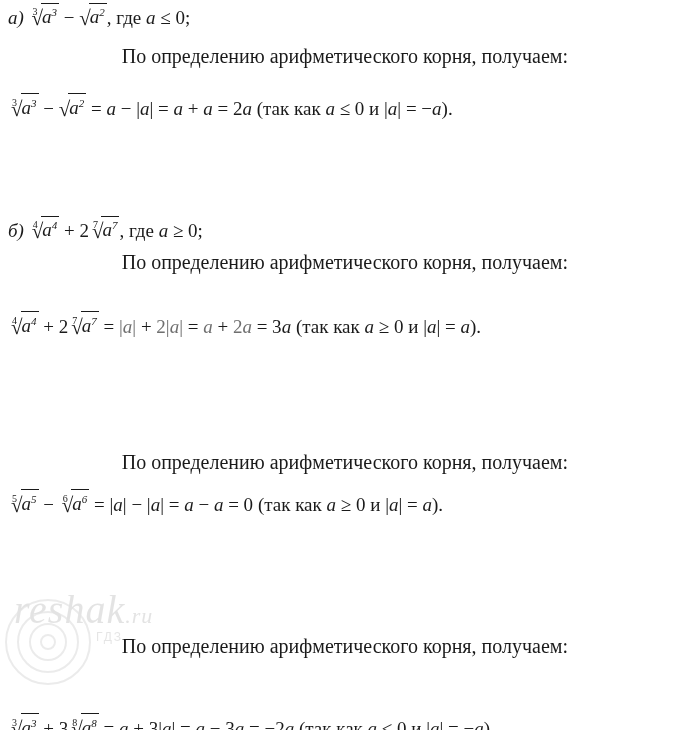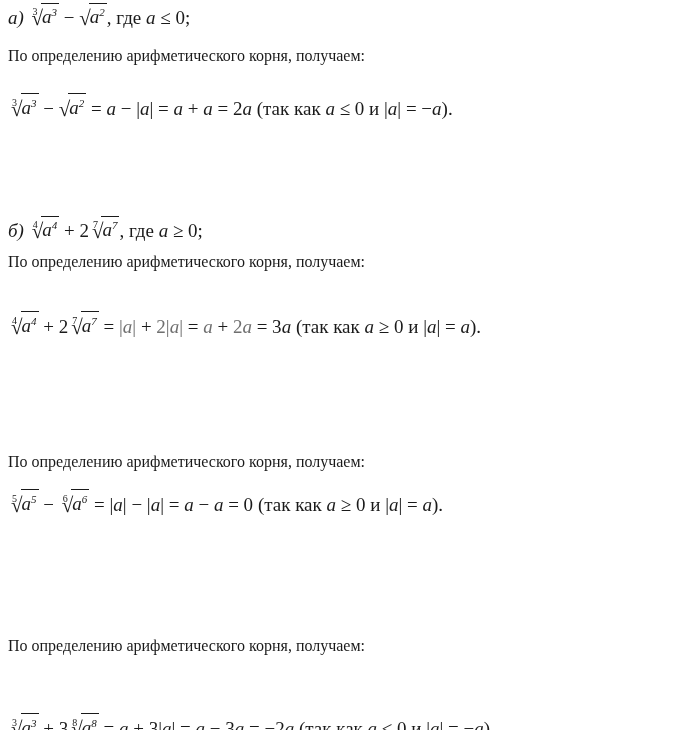--- a/index.html
+++ b/index.html
@@ -26,22 +26,23 @@
     position: absolute;
     left: 8px;
     right: 8px;
   }
   .line-problem {
     font-size: 19px;
     line-height: 26px;
     white-space: nowrap;
   }
   .line-text {
-    font-size: 16px;
+    font-size: 20px;
     line-height: 24px;
+    text-align: right;
   }
   .line-solution {
     font-size: 19px;
     line-height: 28px;
     white-space: nowrap;
   }
   
   .math {
     font-style: italic;
     font-family: "Liberation Serif", serif;
@@ -183,14 +184,24 @@
 
   <div class="block line-solution" style="top: 714px; text-decoration: underline;">
     <span class="radical"><span class="deg">3</span><span class="sign">√</span><span class="rad-body math">a<sup class="exp">3</sup></span></span>
     <span class="up">+ 3</span><span class="radical"><span class="deg">8</span><span class="sign">√</span><span class="rad-body math">a<sup class="exp">8</sup></span></span>
     <span class="up">=</span> <span class="math">a</span> <span class="up">+ 3</span><span class="abs">|</span><span class="math">a</span><span class="abs">|</span>
     <span class="up">=</span> <span class="math">a</span> <span class="up">− 3</span><span class="math">a</span>
     <span class="up">= −2</span><span class="math">a</span>
     <span class="up">(так как </span><span class="math">a</span><span class="up"> ≤ 0 и </span><span class="abs">|</span><span class="math">a</span><span class="abs">|</span><span class="up"> = −</span><span class="math">a</span><span class="up">).</span>
   </div>
 
+  <div class="watermark">
+    <svg class="wm-rings" width="120" height="100" viewBox="0 0 120 100">
+      <circle cx="46" cy="48" r="42" fill="none" stroke="#d8d8d8" stroke-width="2"></circle>
+      <circle cx="46" cy="48" r="30" fill="none" stroke="#d8d8d8" stroke-width="2"></circle>
+      <circle cx="46" cy="48" r="18" fill="none" stroke="#d8d8d8" stroke-width="2"></circle>
+      <circle cx="46" cy="48" r="7" fill="none" stroke="#d8d8d8" stroke-width="2"></circle>
+    </svg>
+    <div class="wm-text"><span>reshak</span><span style="font-size:22px;">.ru</span></div>
+    <div class="wm-sub">ГДЗ</div>
+  </div>
 
 </div>
 
 </body></html>

